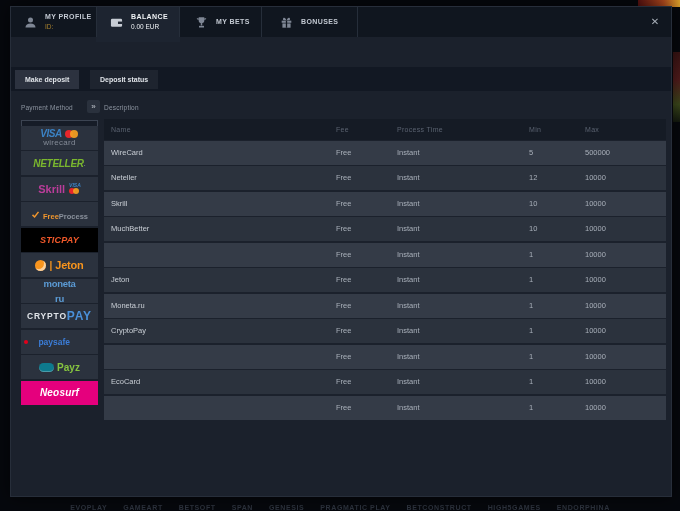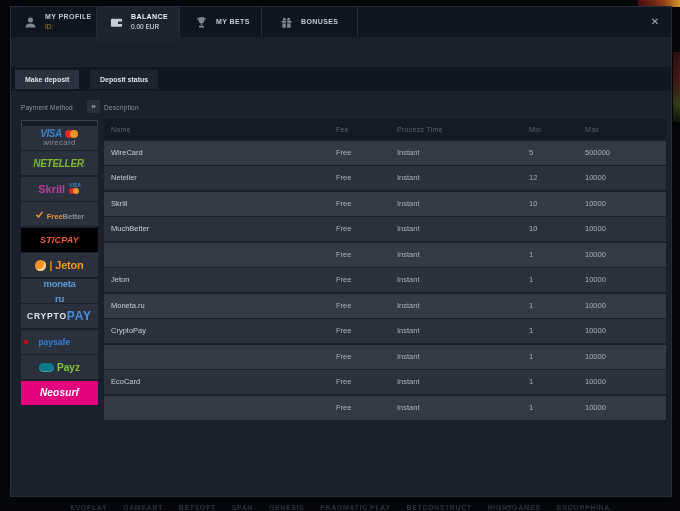--- a/index.html
+++ b/index.html
@@ -234,21 +234,21 @@
             <span class="mc small">
               <i class="c1"></i>
               <i class="c2"></i>
             </span>
           </span>
         </div>
         <div class="tile tile-muchbetter" style="top: 111.35px;">
           <svg width="9" height="9" viewBox="0 0 12 12">
             <path d="M2 6.5 L4.8 9.3 L10 2.5" stroke="#f0962d" stroke-width="2" fill="none"></path>
           </svg>
-          <span><span class="mb-much">Free</span><span class="mb-better">Better</span></span>
+          <span><span class="mb-much">Free</span><span class="mb-better">Process</span></span>
         </div>
         <div class="tile tile-sticpay" style="top: 136.8px;">
           <span class="sticpay-word">STICPAY</span>
         </div>
         <div class="tile tile-jeton" style="top: 162.25px;">
           <span class="jeton-disc"></span>
           <span class="jeton-bar">|</span>
           <span class="jeton-word">Jeton</span>
         </div>
         <div class="tile tile-moneta" style="top: 187.7px; flex-direction: column;">

